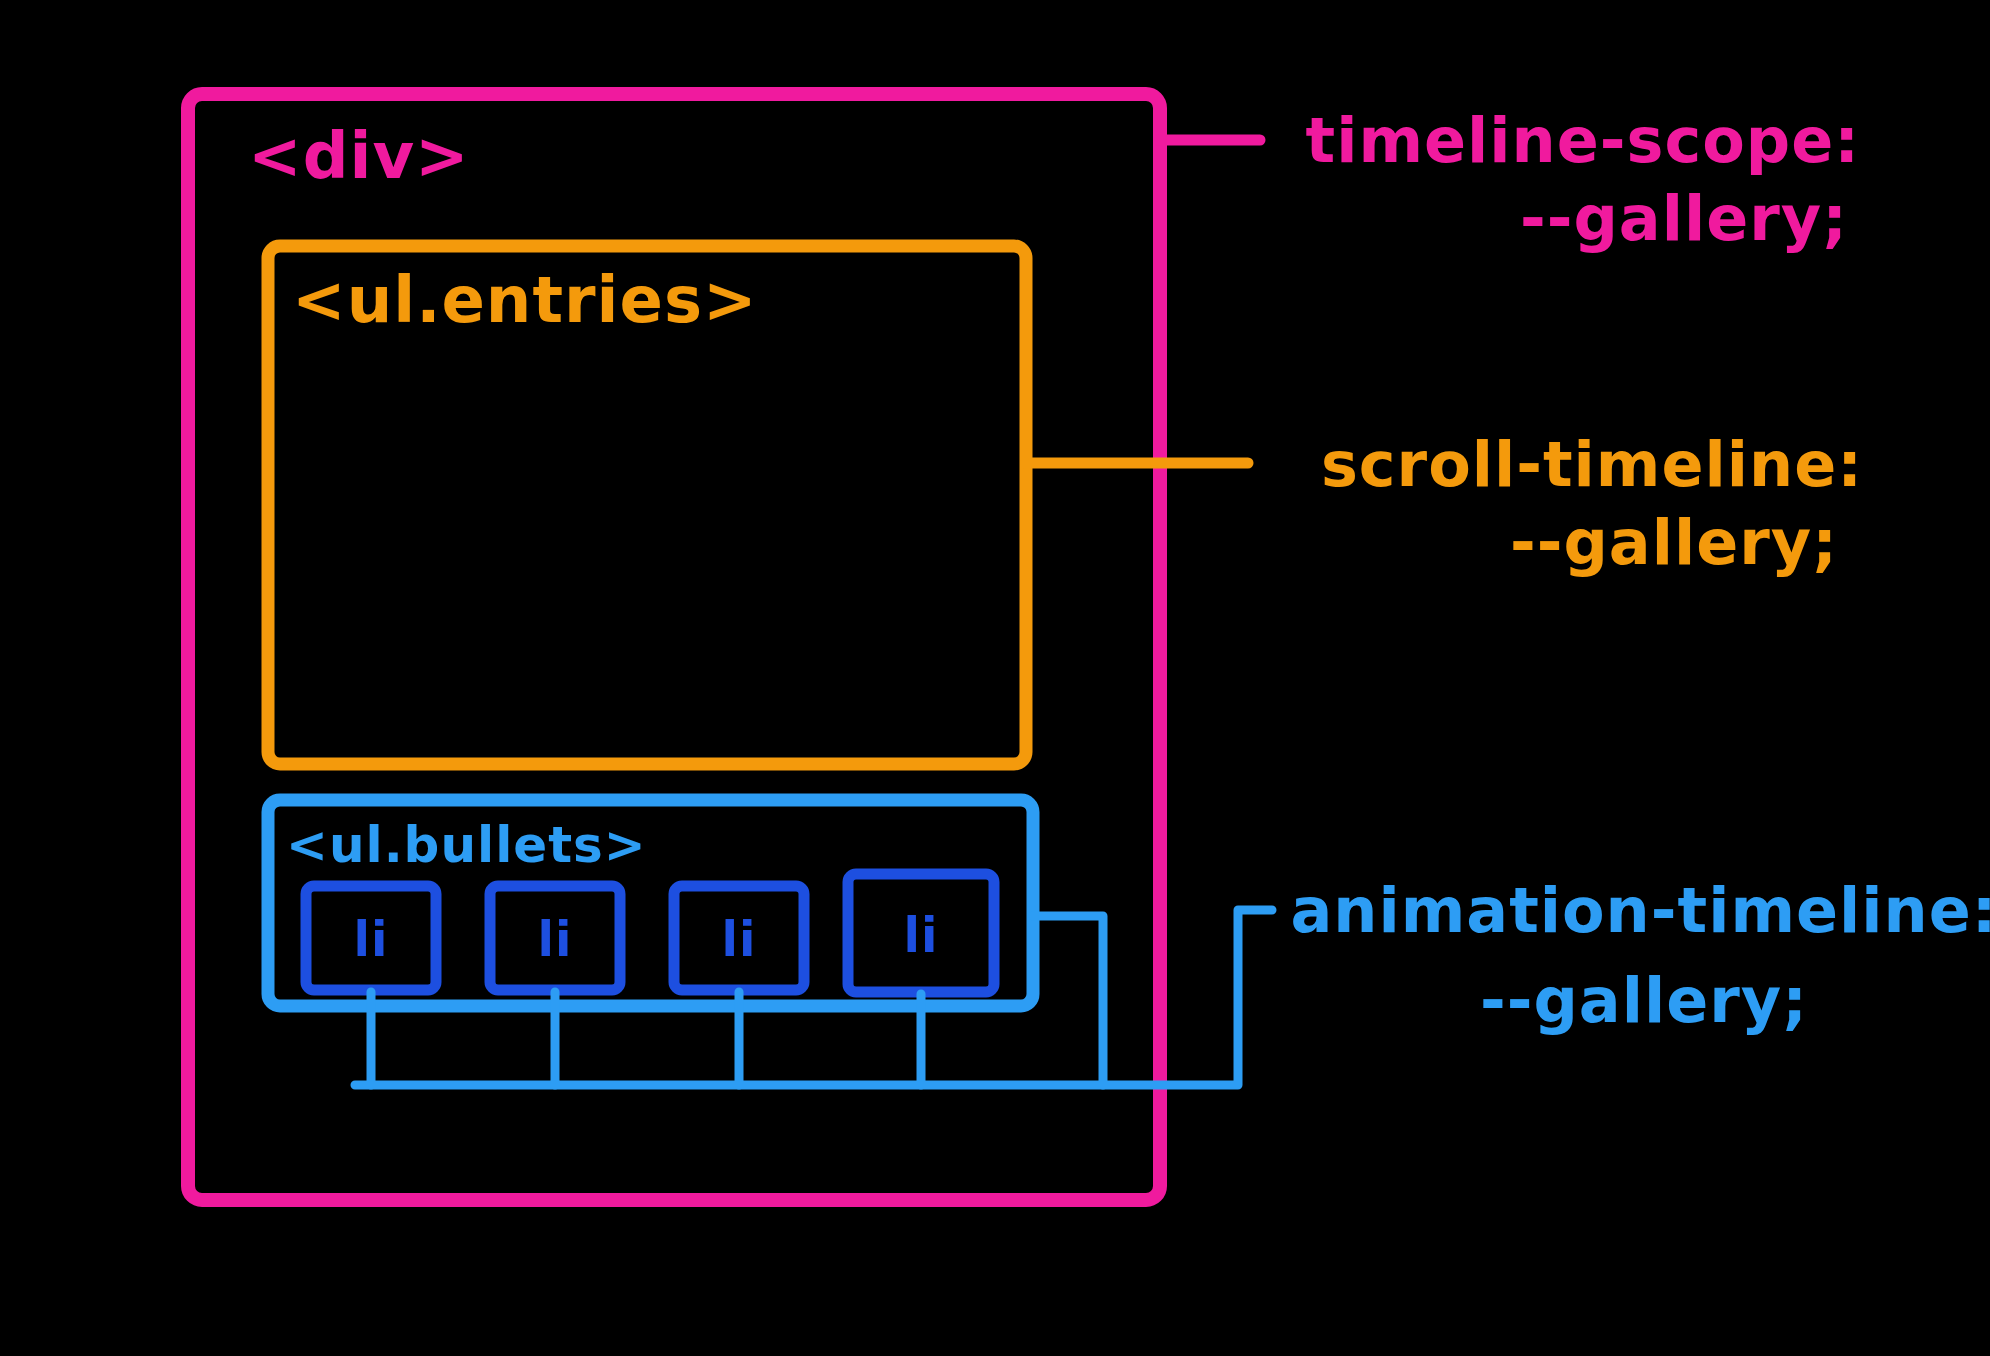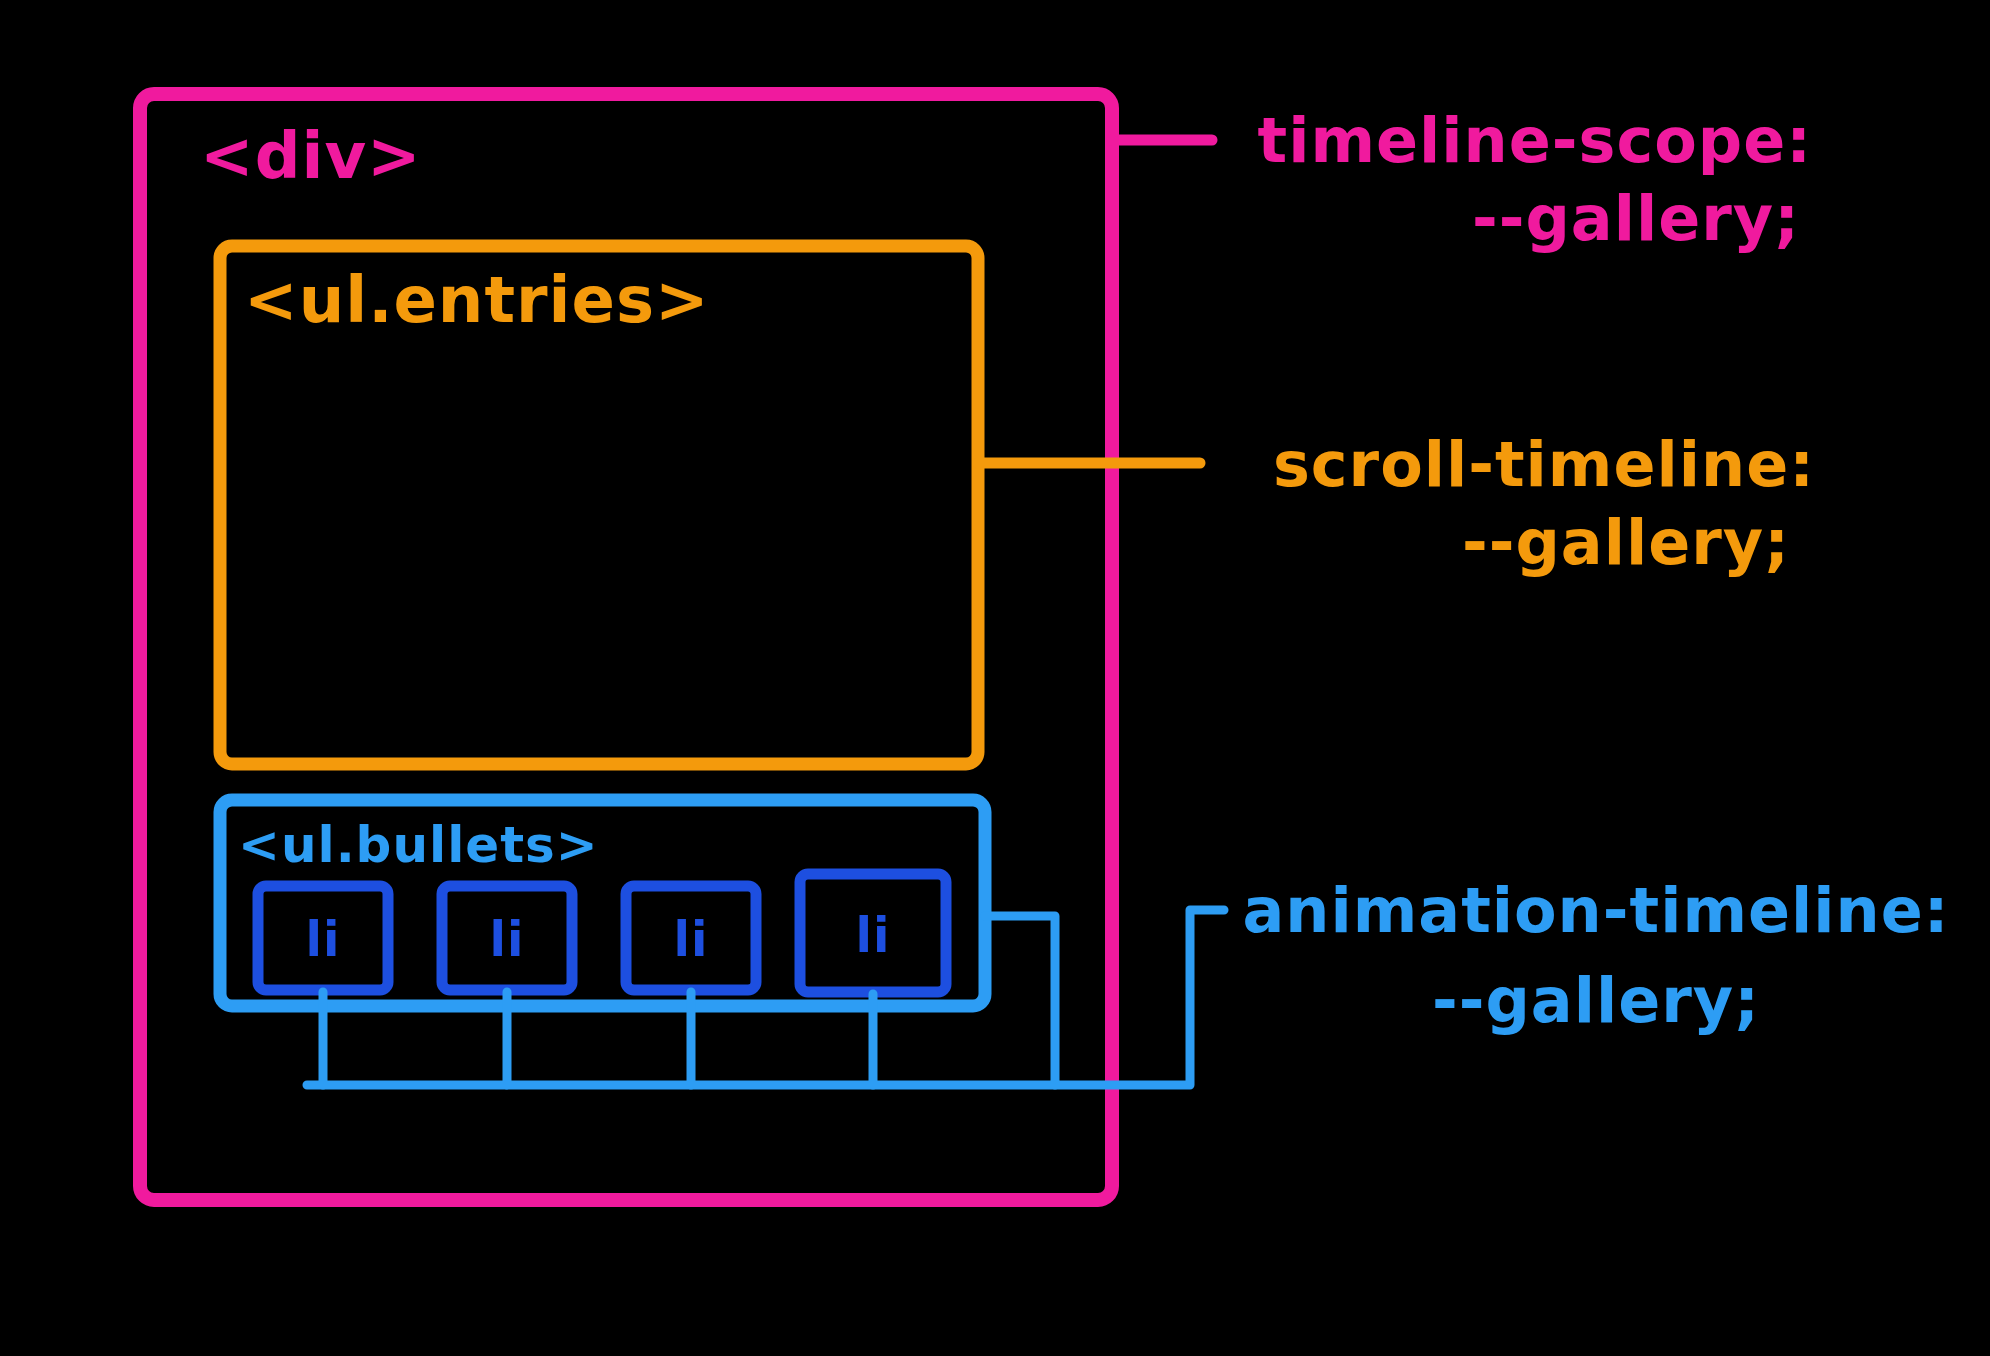--- a/index.html
+++ b/index.html
@@ -16,20 +16,21 @@
     height: 1356px;
     background: var(--bg);
     overflow: hidden;
     font-family: "DejaVu Sans", sans-serif;
   }
   .stage {
     position: relative;
     width: 1752px;
     height: 1356px;
     background: var(--bg);
+    padding-left: 48px;
   }
   svg { display: block; }
   .box { fill: none; stroke-linejoin: round; stroke-linecap: round; }
   .stroke-pink   { stroke: var(--pink); }
   .stroke-orange { stroke: var(--orange); }
   .stroke-blue   { stroke: var(--blue); }
   .stroke-royal  { stroke: var(--royal); }
   .connector { fill: none; stroke-linecap: round; stroke-linejoin: round; }
   text {
     font-family: "DejaVu Sans", sans-serif;

